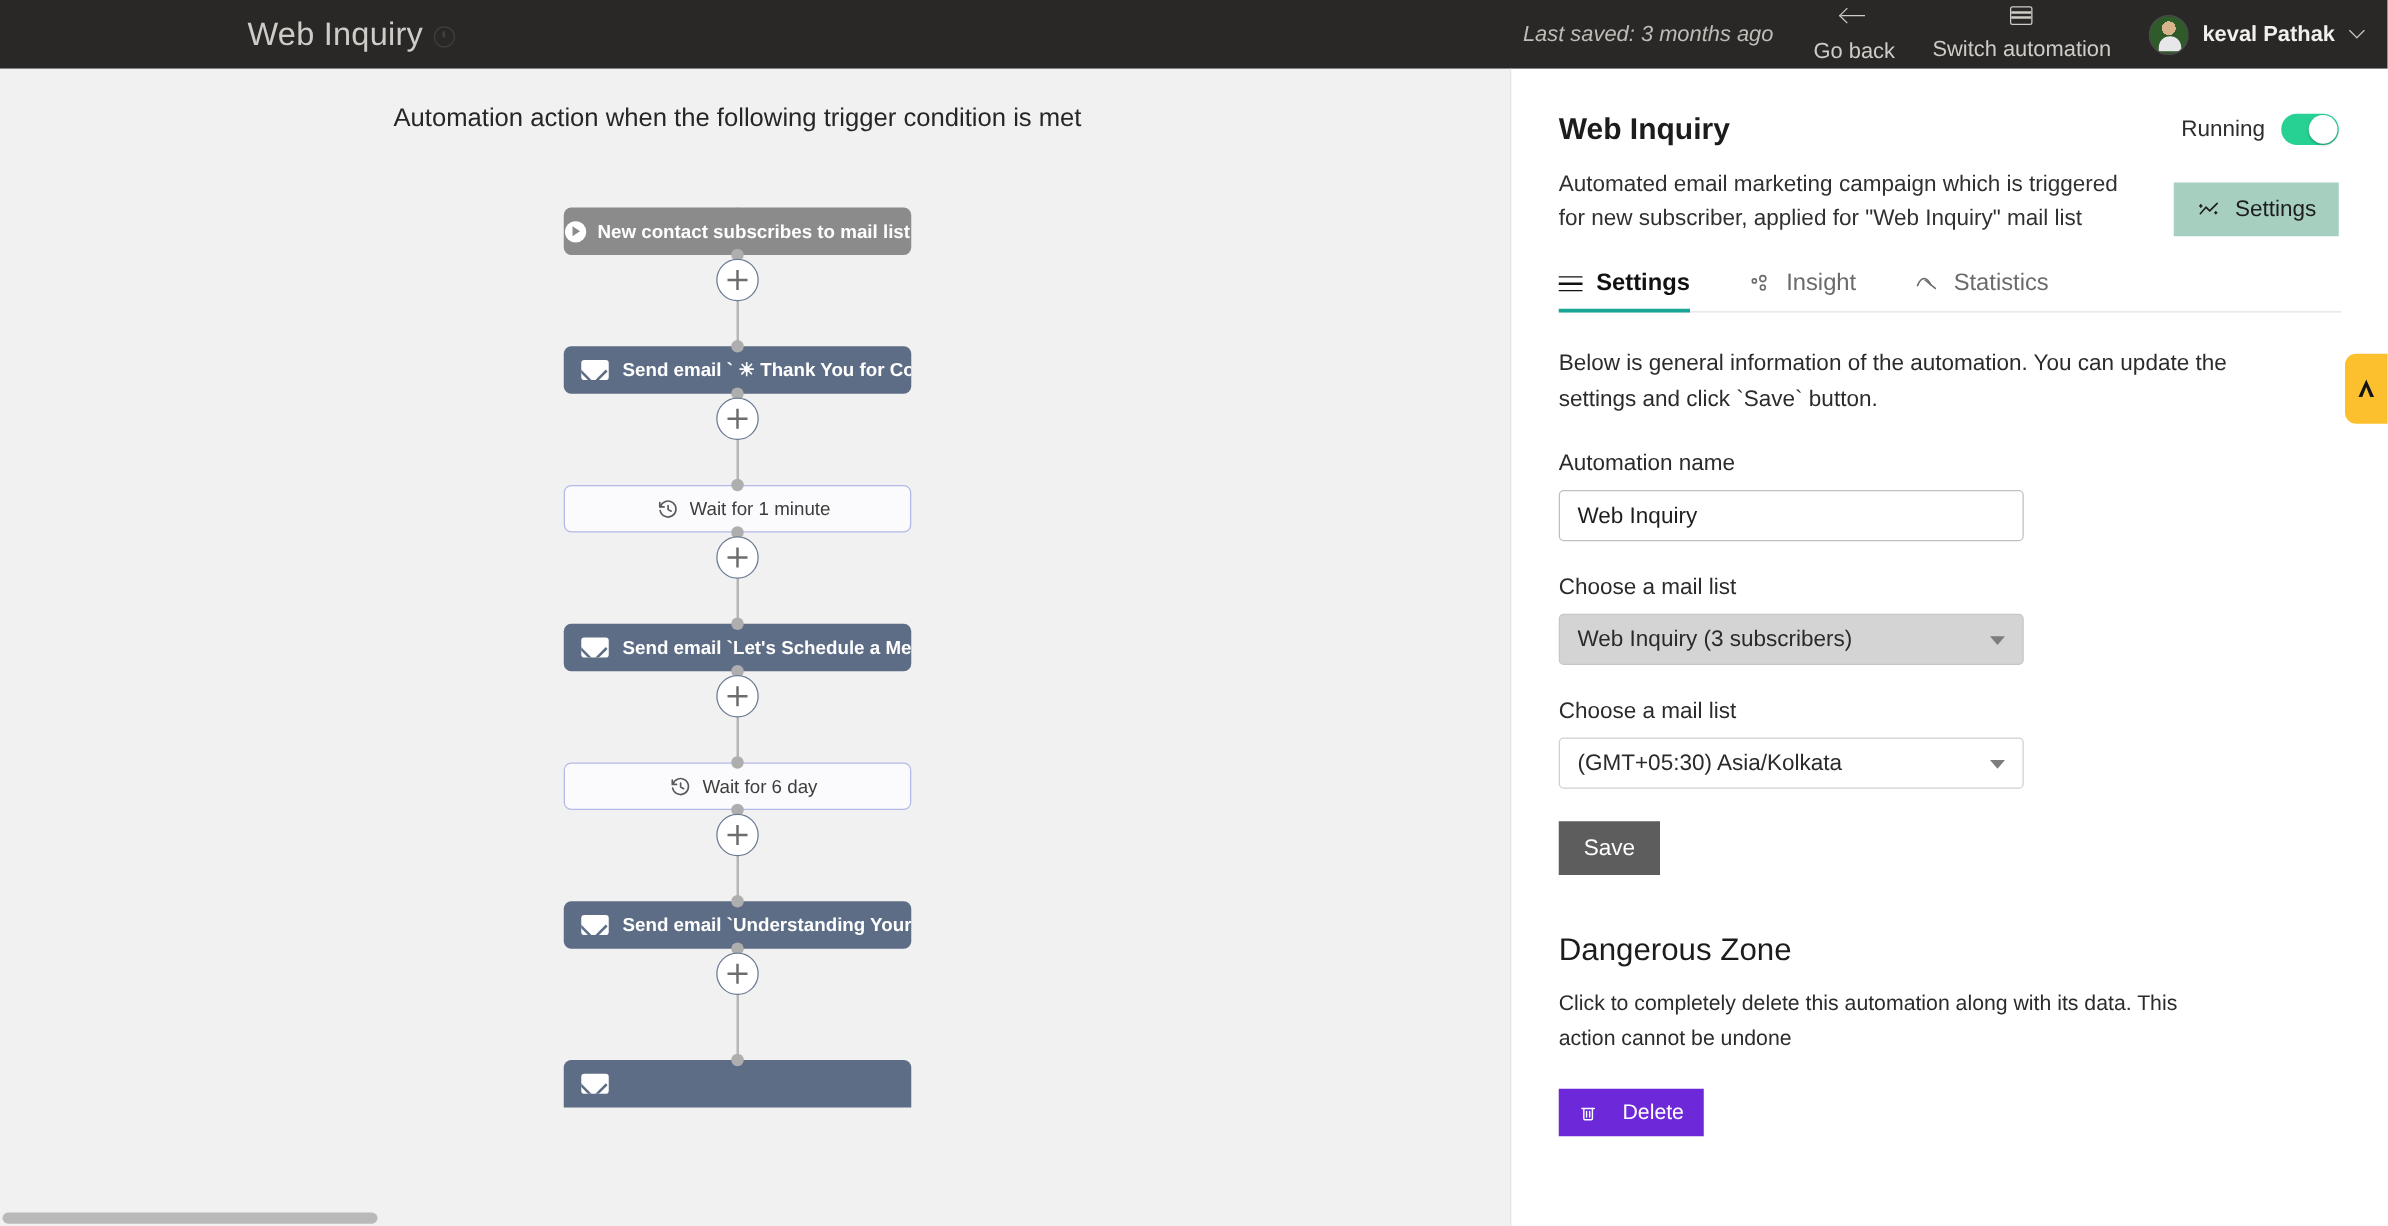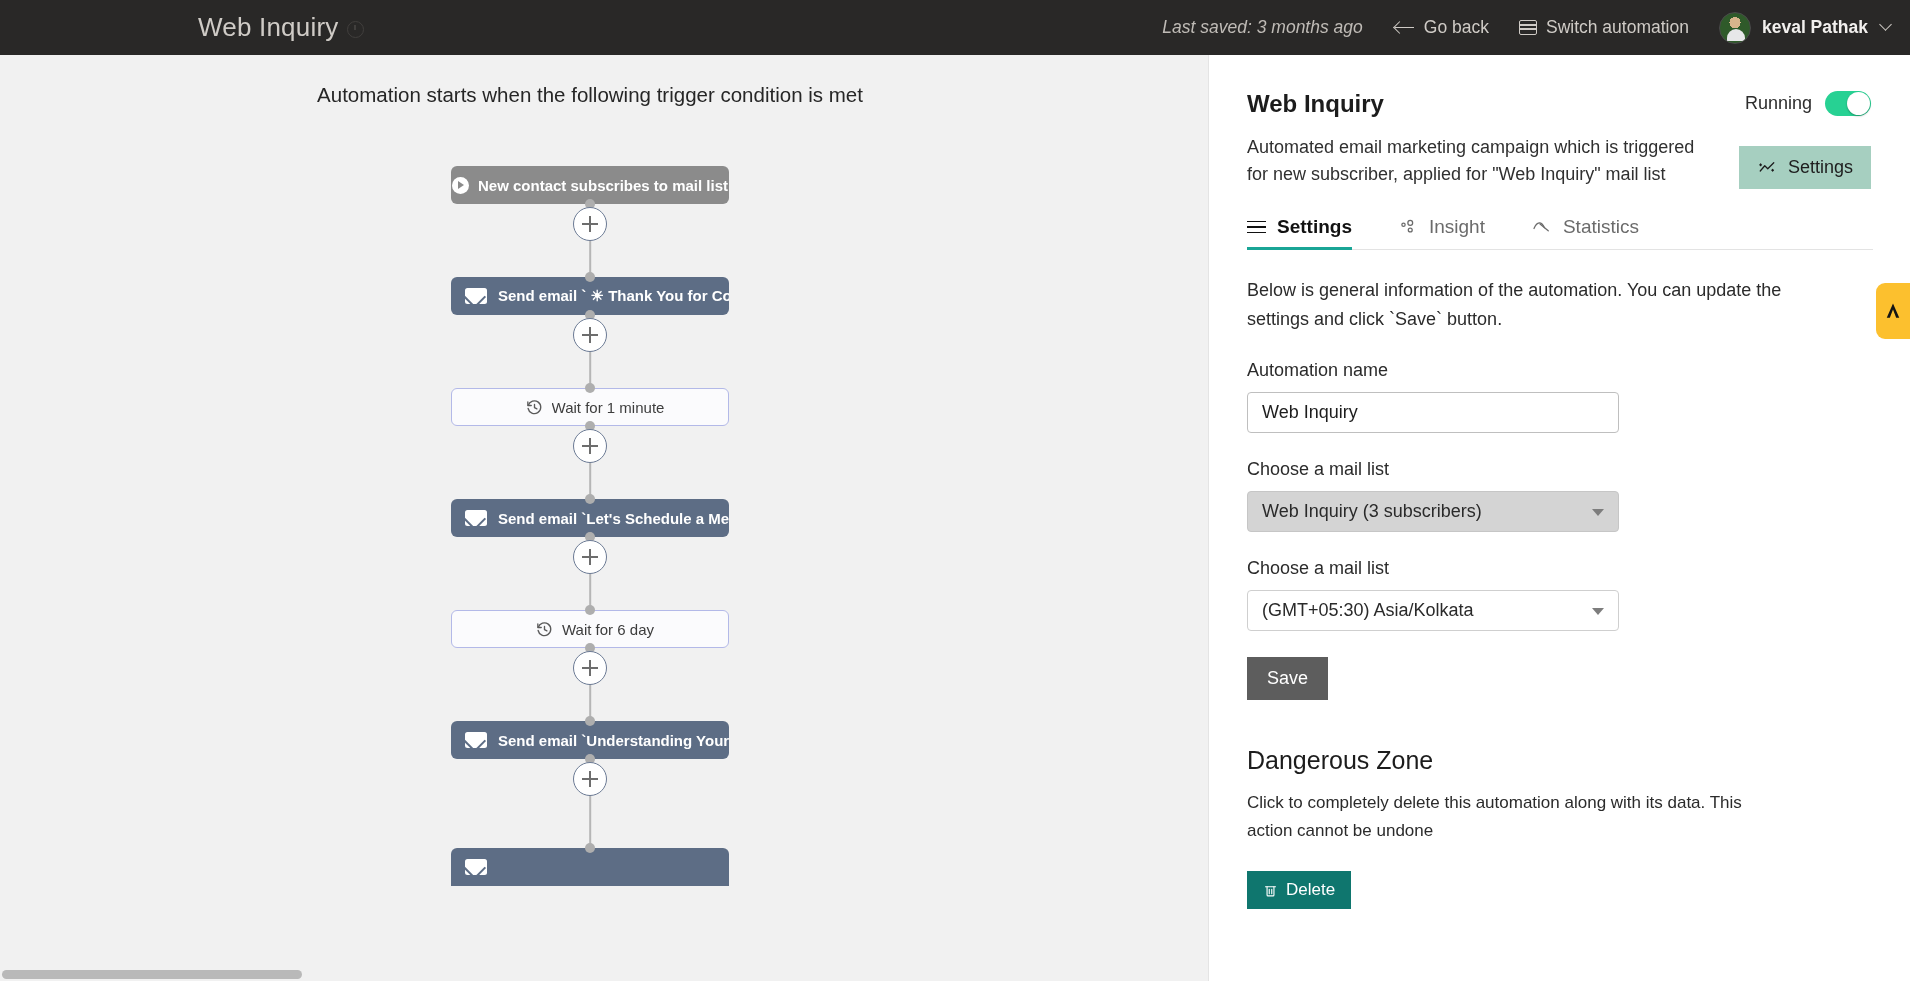--- a/index.html
+++ b/index.html
@@ -30,21 +30,21 @@
     background:#413f3d;
   }
   .topbar-right {
     margin-left: auto; display: flex; align-items: center; gap: 0; padding-right: 20px;
   }
   #last-saved {
     font-size: 17.5px; font-style: italic; color: #bfbbb6; margin-right: 32px;
   }
   .tb-link {
     display: flex; align-items: center; gap: 9px;
-    font-size: 17.5px; color: #cfcbc6; margin-right: 30px; cursor: pointer;
+    font-size: 17.5px; color: #cfcbc6; margin-right: 30px; cursor: pointer; flex-direction: column;
   }
   .arrow-left-ic { width: 20px; height: 16px; position: relative; }
   .arrow-left-ic::before {
     content:""; position:absolute; left:0; top:7px; width:19px; height:1.6px; background:#cfcbc6;
   }
   .arrow-left-ic::after {
     content:""; position:absolute; left:0px; top:3.2px; width:8px; height:8px;
     border-left:1.6px solid #cfcbc6; border-bottom:1.6px solid #cfcbc6; transform: rotate(45deg);
   }
   .switch-ic {
@@ -229,23 +229,23 @@
     width: 0; height: 0; border-left: 6px solid transparent; border-right: 6px solid transparent;
     border-top: 7px solid #7d7d7d;
   }
   #save-btn {
     margin-top: 26px; background: #5d5d5d; color: #fff; border: none;
     padding: 11px 20px; font-size: 18px; font-family: inherit; cursor: pointer;
   }
   #danger-title { margin-top: 46px; font-size: 25px; color: #1c1c1c; }
   #danger-desc { margin-top: 14px; font-size: 17px; line-height: 28px; color: #2b2b2b; width: 520px; }
   #delete-btn {
-    margin-top: 26px; background: #0f766e; color: #fff; border: none;
+    margin-top: 26px; background: #6d28d9; color: #fff; border: none;
     padding: 9px 16px; font-size: 17px; font-family: inherit; cursor: pointer;
-    display: inline-flex; align-items: center; gap: 8px;
+    display: inline-flex; align-items: center; gap: 20px;
   }
 
   
   #help-tab {
     position: absolute; right: 0; top: 283px; width: 34px; height: 56px;
     background: #fcc02e; border-radius: 9px 0 0 9px;
     display: flex; align-items: center; justify-content: center; cursor: pointer; z-index: 20;
   }
 </style>
 </head>
@@ -290,21 +290,21 @@
   <div class="tool-btn">
     <svg width="18" height="18" viewBox="0 0 24 24" fill="none" stroke="#fff" stroke-width="1.7" stroke-linecap="round" stroke-linejoin="round">
       <path d="M3.2 9 a9 9 0 1 1 -.2 4.4"></path>
         <path d="M2.6 4.3 V9.2 H7.4"></path>
         <path d="M12 7.6 V12.2 L15.4 14"></path>
     </svg>
   </div>
 </div>
 
 <div id="canvas">
-  <div id="canvas-title">Automation starts when the following trigger condition is met</div>
+  <div id="canvas-title">Automation action when the following trigger condition is met</div>
 
   <div id="flow">
 
     <div class="connector" style="top:111px; height:710px;"></div>
 
     <div class="node trigger" style="top:111px;">
       <span class="play-ic"></span>
       <span class="lbl">New contact subscribes to mail list</span>
     </div>
     <div class="dot" style="top:149px;"></div>

